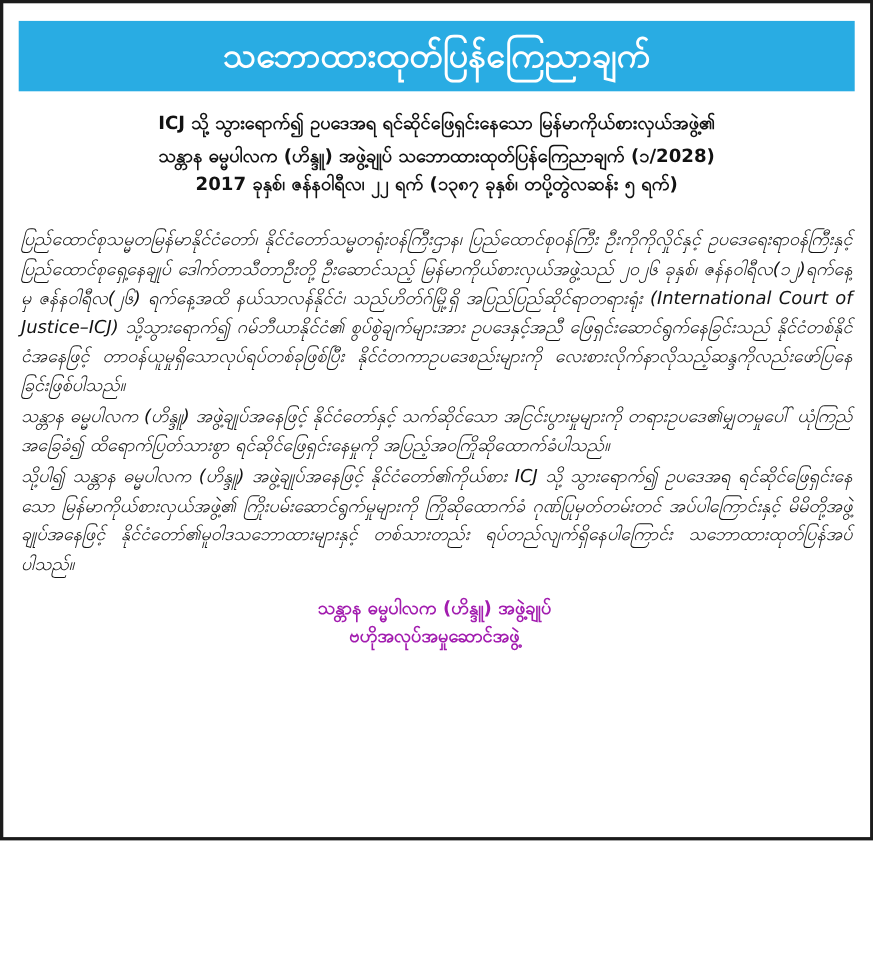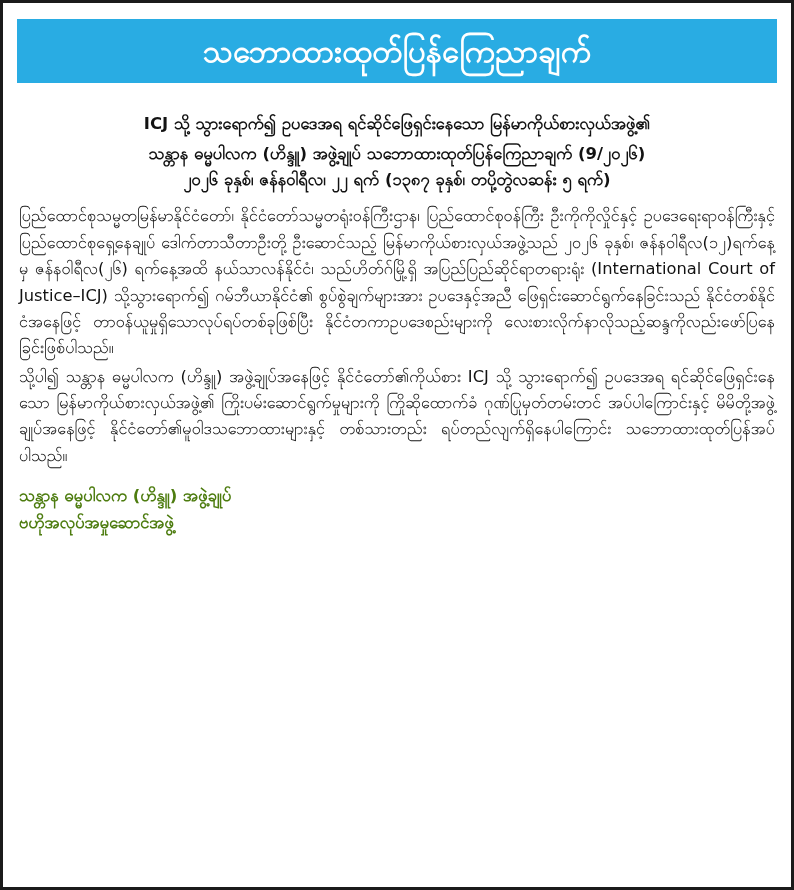--- a/index.html
+++ b/index.html
@@ -8,21 +8,21 @@
   }
   body {
     width: 794px;
     height: 890px;
     background: #ffffff;
     font-family: "DejaVu Sans", "Liberation Sans", sans-serif;
   }
   .page {
     position: relative;
     width: 794px;
-    height: 890px;
+    height: 764px;
     box-sizing: border-box;
     border: 3px solid #1b1b1b;
     background: #ffffff;
     padding: 0;
     overflow: hidden;
   }
   .header-band {
     margin: 16px 14px 0 14px;
     background: #29ace3;
     height: 64px;
@@ -32,21 +32,21 @@
   }
   .header-band .title {
     color: #ffffff;
     font-size: 31px;
     line-height: 1.1;
     font-weight: bold;
     letter-spacing: 0.2px;
     text-align: center;
   }
   .body-wrap {
-    padding: 28px 16px 10px 16px;
+    padding: 16px 16px 10px 16px;
   }
   .subject {
     text-align: center;
     color: #121212;
     font-size: 16.5px;
     line-height: 1.55;
     font-weight: bold;
   }
   .subject .l {
     display: block;
@@ -56,34 +56,35 @@
     color: #121212;
     font-size: 16.5px;
     line-height: 1.6;
     font-weight: bold;
     margin-top: 4px;
   }
   .meta .l {
     display: block;
   }
   .paragraphs {
-    margin-top: 10px;
+    margin-top: 24px;
+    font-style: italic;
   }
   .para {
     color: #121212;
     font-size: 16.3px;
     line-height: 1.62;
     text-align: justify;
     text-justify: inter-word;
     margin: 0 0 2px 0;
   }
   .signature {
     margin-top: 14px;
-    text-align: left;
-    color: #4d7c0f;
+    text-align: center;
+    color: #a21caf;
     font-size: 16.5px;
     line-height: 1.6;
     font-weight: bold;
     padding-right: 4px;
   }
   .signature .l {
     display: block;
   }
 </style>
 </head>
@@ -95,26 +96,27 @@
     <div class="title">သဘောထားထုတ်ပြန်ကြေညာချက်</div>
   </div>
 
   <div class="body-wrap">
 
     <div class="subject">
       <span class="l">ICJ သို့ သွားရောက်၍ ဥပဒေအရ ရင်ဆိုင်ဖြေရှင်းနေသော မြန်မာကိုယ်စားလှယ်အဖွဲ့၏</span>
     </div>
 
     <div class="meta">
-      <span class="l">သန္တာန ဓမ္မပါလက (ဟိန္ဒူ) အဖွဲ့ချုပ် သဘောထားထုတ်ပြန်ကြေညာချက် (9/၂၀၂၆)</span>
-      <span class="l">၂၀၂၆ ခုနှစ်၊ ဇန်နဝါရီလ၊ ၂၂ ရက် (၁၃၈၇ ခုနှစ်၊ တပို့တွဲလဆန်း ၅ ရက်)</span>
+      <span class="l">သန္တာန ဓမ္မပါလက (ဟိန္ဒူ) အဖွဲ့ချုပ် သဘောထားထုတ်ပြန်ကြေညာချက် (၁/2028)</span>
+      <span class="l">2017 ခုနှစ်၊ ဇန်နဝါရီလ၊ ၂၂ ရက် (၁၃၈၇ ခုနှစ်၊ တပို့တွဲလဆန်း ၅ ရက်)</span>
     </div>
 
     <div class="paragraphs">
       <p class="para">ပြည်ထောင်စုသမ္မတမြန်မာနိုင်ငံတော်၊ နိုင်ငံတော်သမ္မတရုံးဝန်ကြီးဌာန၊ ပြည်ထောင်စုဝန်ကြီး ဦးကိုကိုလှိုင်နှင့် ဥပဒေရေးရာဝန်ကြီးနှင့်ပြည်ထောင်စုရှေ့နေချုပ် ဒေါက်တာသီတာဦးတို့ ဦးဆောင်သည့် မြန်မာကိုယ်စားလှယ်အဖွဲ့သည် ၂၀၂၆ ခုနှစ်၊ ဇန်နဝါရီလ(၁၂)ရက်နေ့မှ ဇန်နဝါရီလ(၂၆) ရက်နေ့အထိ နယ်သာလန်နိုင်ငံ၊ သည်ဟိတ်ဂ်မြို့ရှိ အပြည်ပြည်ဆိုင်ရာတရားရုံး (International Court of Justice–ICJ) သို့သွားရောက်၍ ဂမ်ဘီယာနိုင်ငံ၏ စွပ်စွဲချက်များအား ဥပဒေနှင့်အညီ ဖြေရှင်းဆောင်ရွက်နေခြင်းသည် နိုင်ငံတစ်နိုင်ငံအနေဖြင့် တာဝန်ယူမှုရှိသောလုပ်ရပ်တစ်ခုဖြစ်ပြီး နိုင်ငံတကာဥပဒေစည်းများကို လေးစားလိုက်နာလိုသည့်ဆန္ဒကိုလည်းဖော်ပြနေခြင်းဖြစ်ပါသည်။</p>
+      <p class="para">သန္တာန ဓမ္မပါလက (ဟိန္ဒူ) အဖွဲ့ချုပ်အနေဖြင့် နိုင်ငံတော်နှင့် သက်ဆိုင်သော အငြင်းပွားမှုများကို တရားဥပဒေ၏မျှတမှုပေါ် ယုံကြည်အခြေခံ၍ ထိရောက်ပြတ်သားစွာ ရင်ဆိုင်ဖြေရှင်းနေမှုကို အပြည့်အဝကြိုဆိုထောက်ခံပါသည်။</p>
       <p class="para">သို့ပါ၍ သန္တာန ဓမ္မပါလက (ဟိန္ဒူ) အဖွဲ့ချုပ်အနေဖြင့် နိုင်ငံတော်၏ကိုယ်စား ICJ သို့ သွားရောက်၍ ဥပဒေအရ ရင်ဆိုင်ဖြေရှင်းနေသော မြန်မာကိုယ်စားလှယ်အဖွဲ့၏ ကြိုးပမ်းဆောင်ရွက်မှုများကို ကြိုဆိုထောက်ခံ ဂုဏ်ပြုမှတ်တမ်းတင် အပ်ပါကြောင်းနှင့် မိမိတို့အဖွဲ့ချုပ်အနေဖြင့် နိုင်ငံတော်၏မူဝါဒသဘောထားများနှင့် တစ်သားတည်း ရပ်တည်လျက်ရှိနေပါကြောင်း သဘောထားထုတ်ပြန်အပ်ပါသည်။</p>
     </div>
 
     <div class="signature">
       <span class="l">သန္တာန ဓမ္မပါလက (ဟိန္ဒူ) အဖွဲ့ချုပ်</span>
       <span class="l">ဗဟိုအလုပ်အမှုဆောင်အဖွဲ့</span>
     </div>
 
   </div>
 </div>

